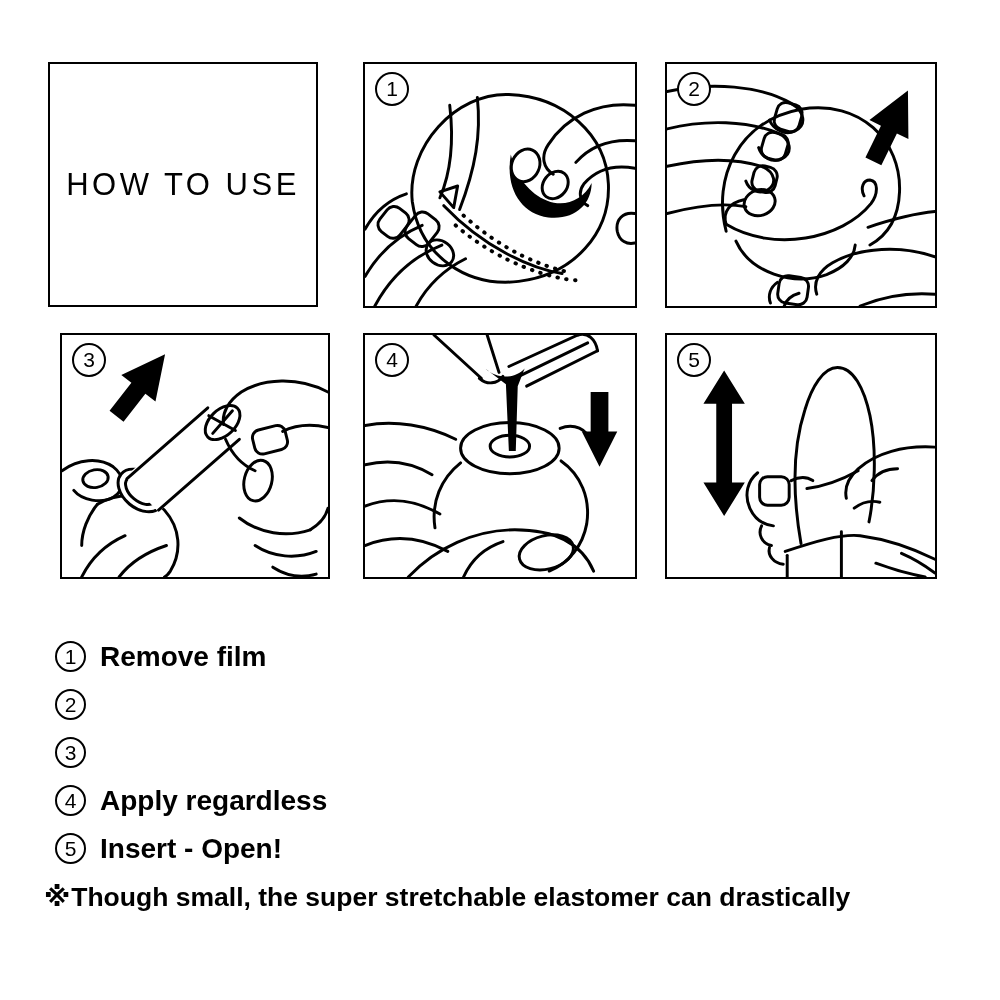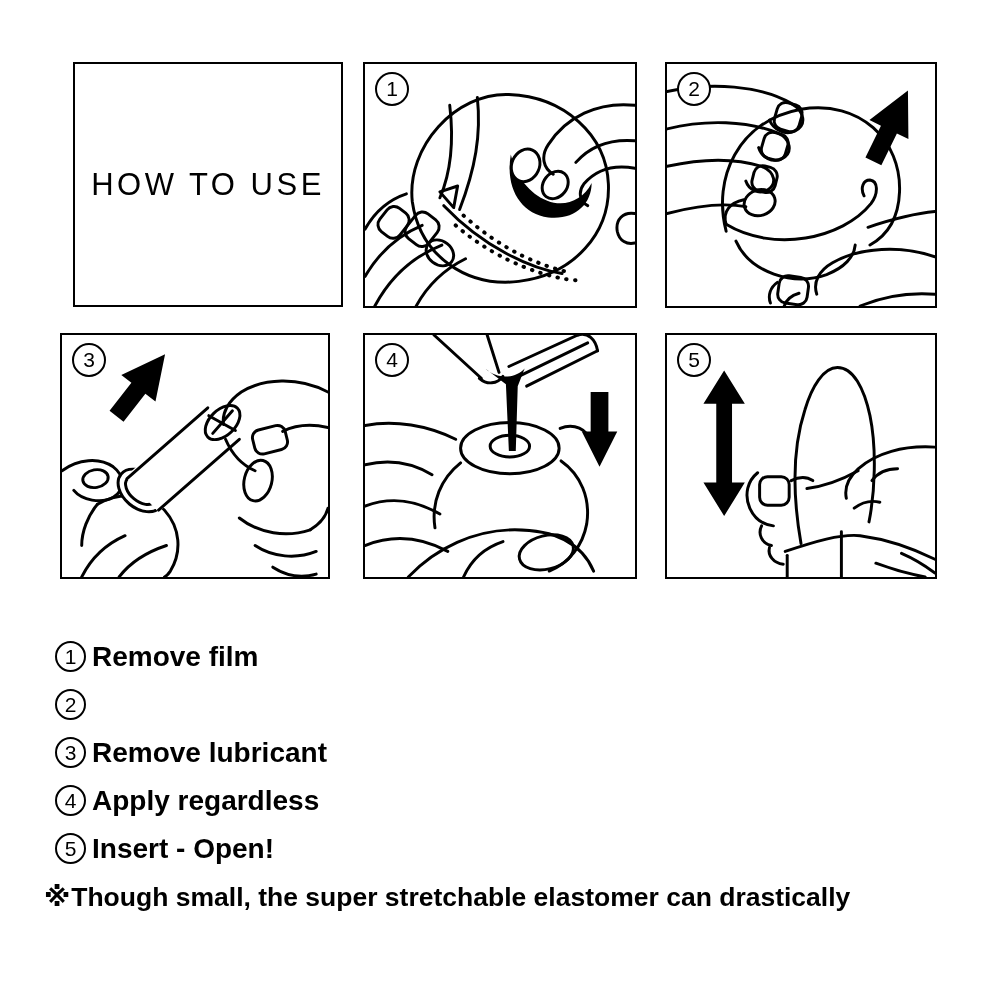--- a/index.html
+++ b/index.html
@@ -4,40 +4,40 @@
 <style>
   html,body{margin:0;padding:0;background:#fff;}
   .page{
     position:relative;width:1000px;height:1000px;background:#fff;overflow:hidden;
     font-family:"Liberation Sans","DejaVu Sans",sans-serif;color:#000;
   }
   .panel{
     position:absolute;border:2.5px solid #000;background:#fff;box-sizing:border-box;
   }
   .panel svg{display:block;width:100%;height:100%;}
-  .p-title{left:73px;top:62px;width:270px;height:245px;display:flex;align-items:center;justify-content:center;}
+  .p-title{left:48px;top:62px;width:270px;height:245px;display:flex;align-items:center;justify-content:center;}
   .p-s1{left:363px;top:62px;width:274px;height:246px;}
   .p-s2{left:665px;top:62px;width:272px;height:246px;}
   .p-s3{left:60px;top:333px;width:270px;height:246px;}
   .p-s4{left:363px;top:333px;width:274px;height:246px;}
   .p-s5{left:665px;top:333px;width:272px;height:246px;}
   .title-text{font-size:31px;letter-spacing:3.5px;font-weight:400;white-space:nowrap;}
   .badge{
     position:absolute;left:10px;top:8px;width:30px;height:30px;border:2px solid #000;
     border-radius:50%;display:flex;align-items:center;justify-content:center;
     font-size:21px;font-weight:400;background:#fff;z-index:2;
   }
   .steps{position:absolute;left:55px;top:641px;}
   .step-row{display:flex;align-items:center;height:31px;margin-bottom:17px;}
   .step-marker{
     width:31px;height:31px;border:2px solid #000;border-radius:50%;box-sizing:border-box;
     display:flex;align-items:center;justify-content:center;font-size:21px;font-weight:400;
     flex:0 0 31px;
   }
-  .step-label{margin-left:6px;font-size:28px;font-weight:bold;white-space:nowrap;}
+  .step-label{margin-left:14px;font-size:28px;font-weight:bold;white-space:nowrap;}
   .footnote{position:absolute;left:44px;top:880px;display:flex;align-items:flex-start;}
   .fn-marker{font-size:27px;font-weight:bold;line-height:34px;margin-right:1px;}
   .fn-text{font-size:26.5px;font-weight:bold;line-height:34px;}
   .fn-line{display:block;white-space:nowrap;}
 </style>
 </head>
 <body>
 
 <div class="page">
 
@@ -189,21 +189,20 @@
   <div class="steps">
     <div class="step-row">
       <span class="step-marker">1</span>
       <span class="step-label">Remove film</span>
     </div>
     <div class="step-row">
       <span class="step-marker">2</span>
     </div>
     <div class="step-row">
       <span class="step-marker">3</span>
-      <span class="step-label">Remove lubricant</span>
     </div>
     <div class="step-row">
       <span class="step-marker">4</span>
       <span class="step-label">Apply regardless</span>
     </div>
     <div class="step-row">
       <span class="step-marker">5</span>
       <span class="step-label">Insert - Open!</span>
     </div>
   </div>

